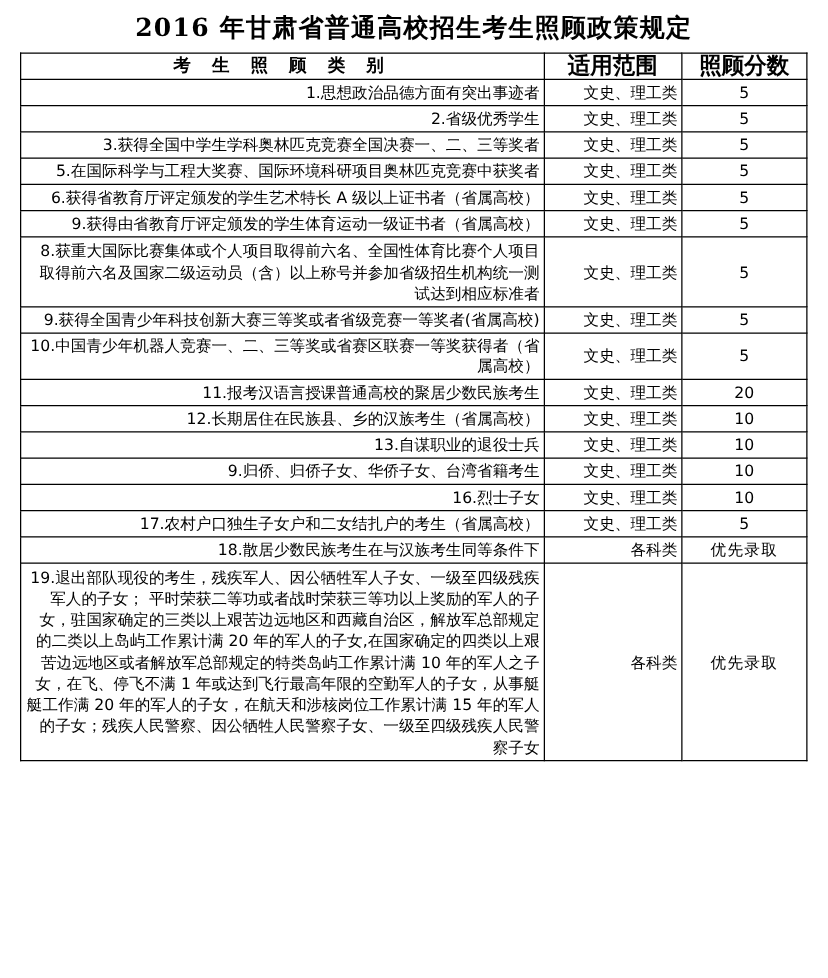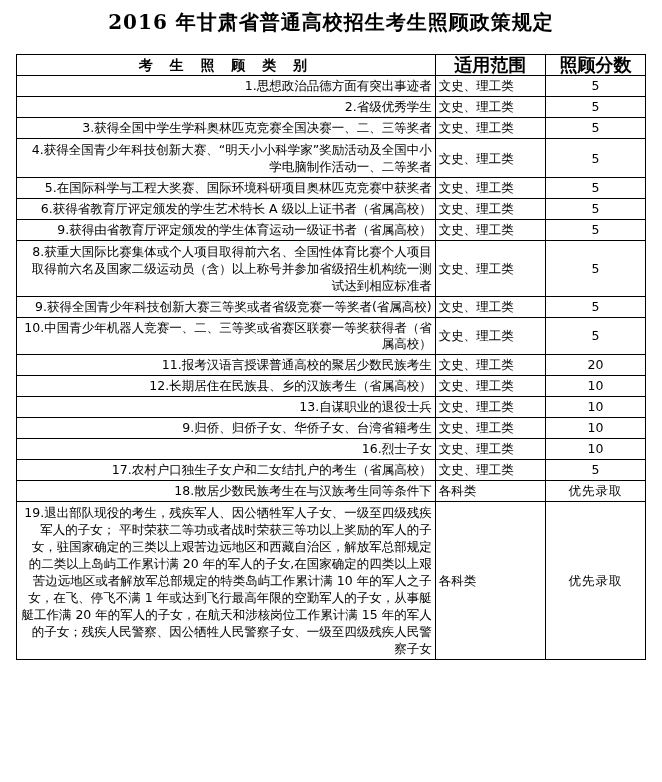--- a/index.html
+++ b/index.html
@@ -21,21 +21,21 @@
     box-sizing: border-box;
     padding: 6px 16px 0 16px;
   }
   .doc-title {
     text-align: center;
     font-family: "DejaVu Serif", "Liberation Serif", serif;
     font-weight: bold;
     font-size: 20px;
     letter-spacing: 1px;
     line-height: 28px;
-    margin: 2px 0 18px 0;
+    margin: 2px 0 6px 0;
     color: #000;
   }
   table.policy {
     border-collapse: collapse;
     width: 630px;
     table-layout: fixed;
     font-size: 12.5px;
     line-height: 16px;
     padding-left: 24px;
   }
@@ -60,21 +60,21 @@
   .col-item   { width: 418px; }
   .col-scope  { width: 110px; }
   .col-points { width: 100px; }
   .cell-item {
     text-align: right;
     padding-left: 4px;
     padding-right: 4px;
     word-break: break-all;
   }
   .cell-scope {
-    text-align: left;
+    text-align: right;
     white-space: nowrap;
   }
   .cell-points {
     text-align: center;
   }
   .cell-points.highlight {
     letter-spacing: 1px;
     margin-left: 36px;
   }
   .r-tall { line-height: 17px; }
@@ -112,25 +112,20 @@
         <td class="cell-scope">文史、理工类</td>
         <td class="cell-points">5</td>
       </tr>
 
       <tr>
         <td class="cell-item">3.获得全国中学生学科奥林匹克竞赛全国决赛一、二、三等奖者</td>
         <td class="cell-scope">文史、理工类</td>
         <td class="cell-points">5</td>
       </tr>
 
-      <tr class="r-tall">
-        <td class="cell-item">4.获得全国青少年科技创新大赛、“明天小小科学家”奖励活动及全国中小学电脑制作活动一、二等奖者</td>
-        <td class="cell-scope">文史、理工类</td>
-        <td class="cell-points">5</td>
-      </tr>
 
       <tr>
         <td class="cell-item">5.在国际科学与工程大奖赛、国际环境科研项目奥林匹克竞赛中获奖者</td>
         <td class="cell-scope">文史、理工类</td>
         <td class="cell-points">5</td>
       </tr>
 
       <tr>
         <td class="cell-item">6.获得省教育厅评定颁发的学生艺术特长 A 级以上证书者（省属高校）</td>
         <td class="cell-scope">文史、理工类</td>

